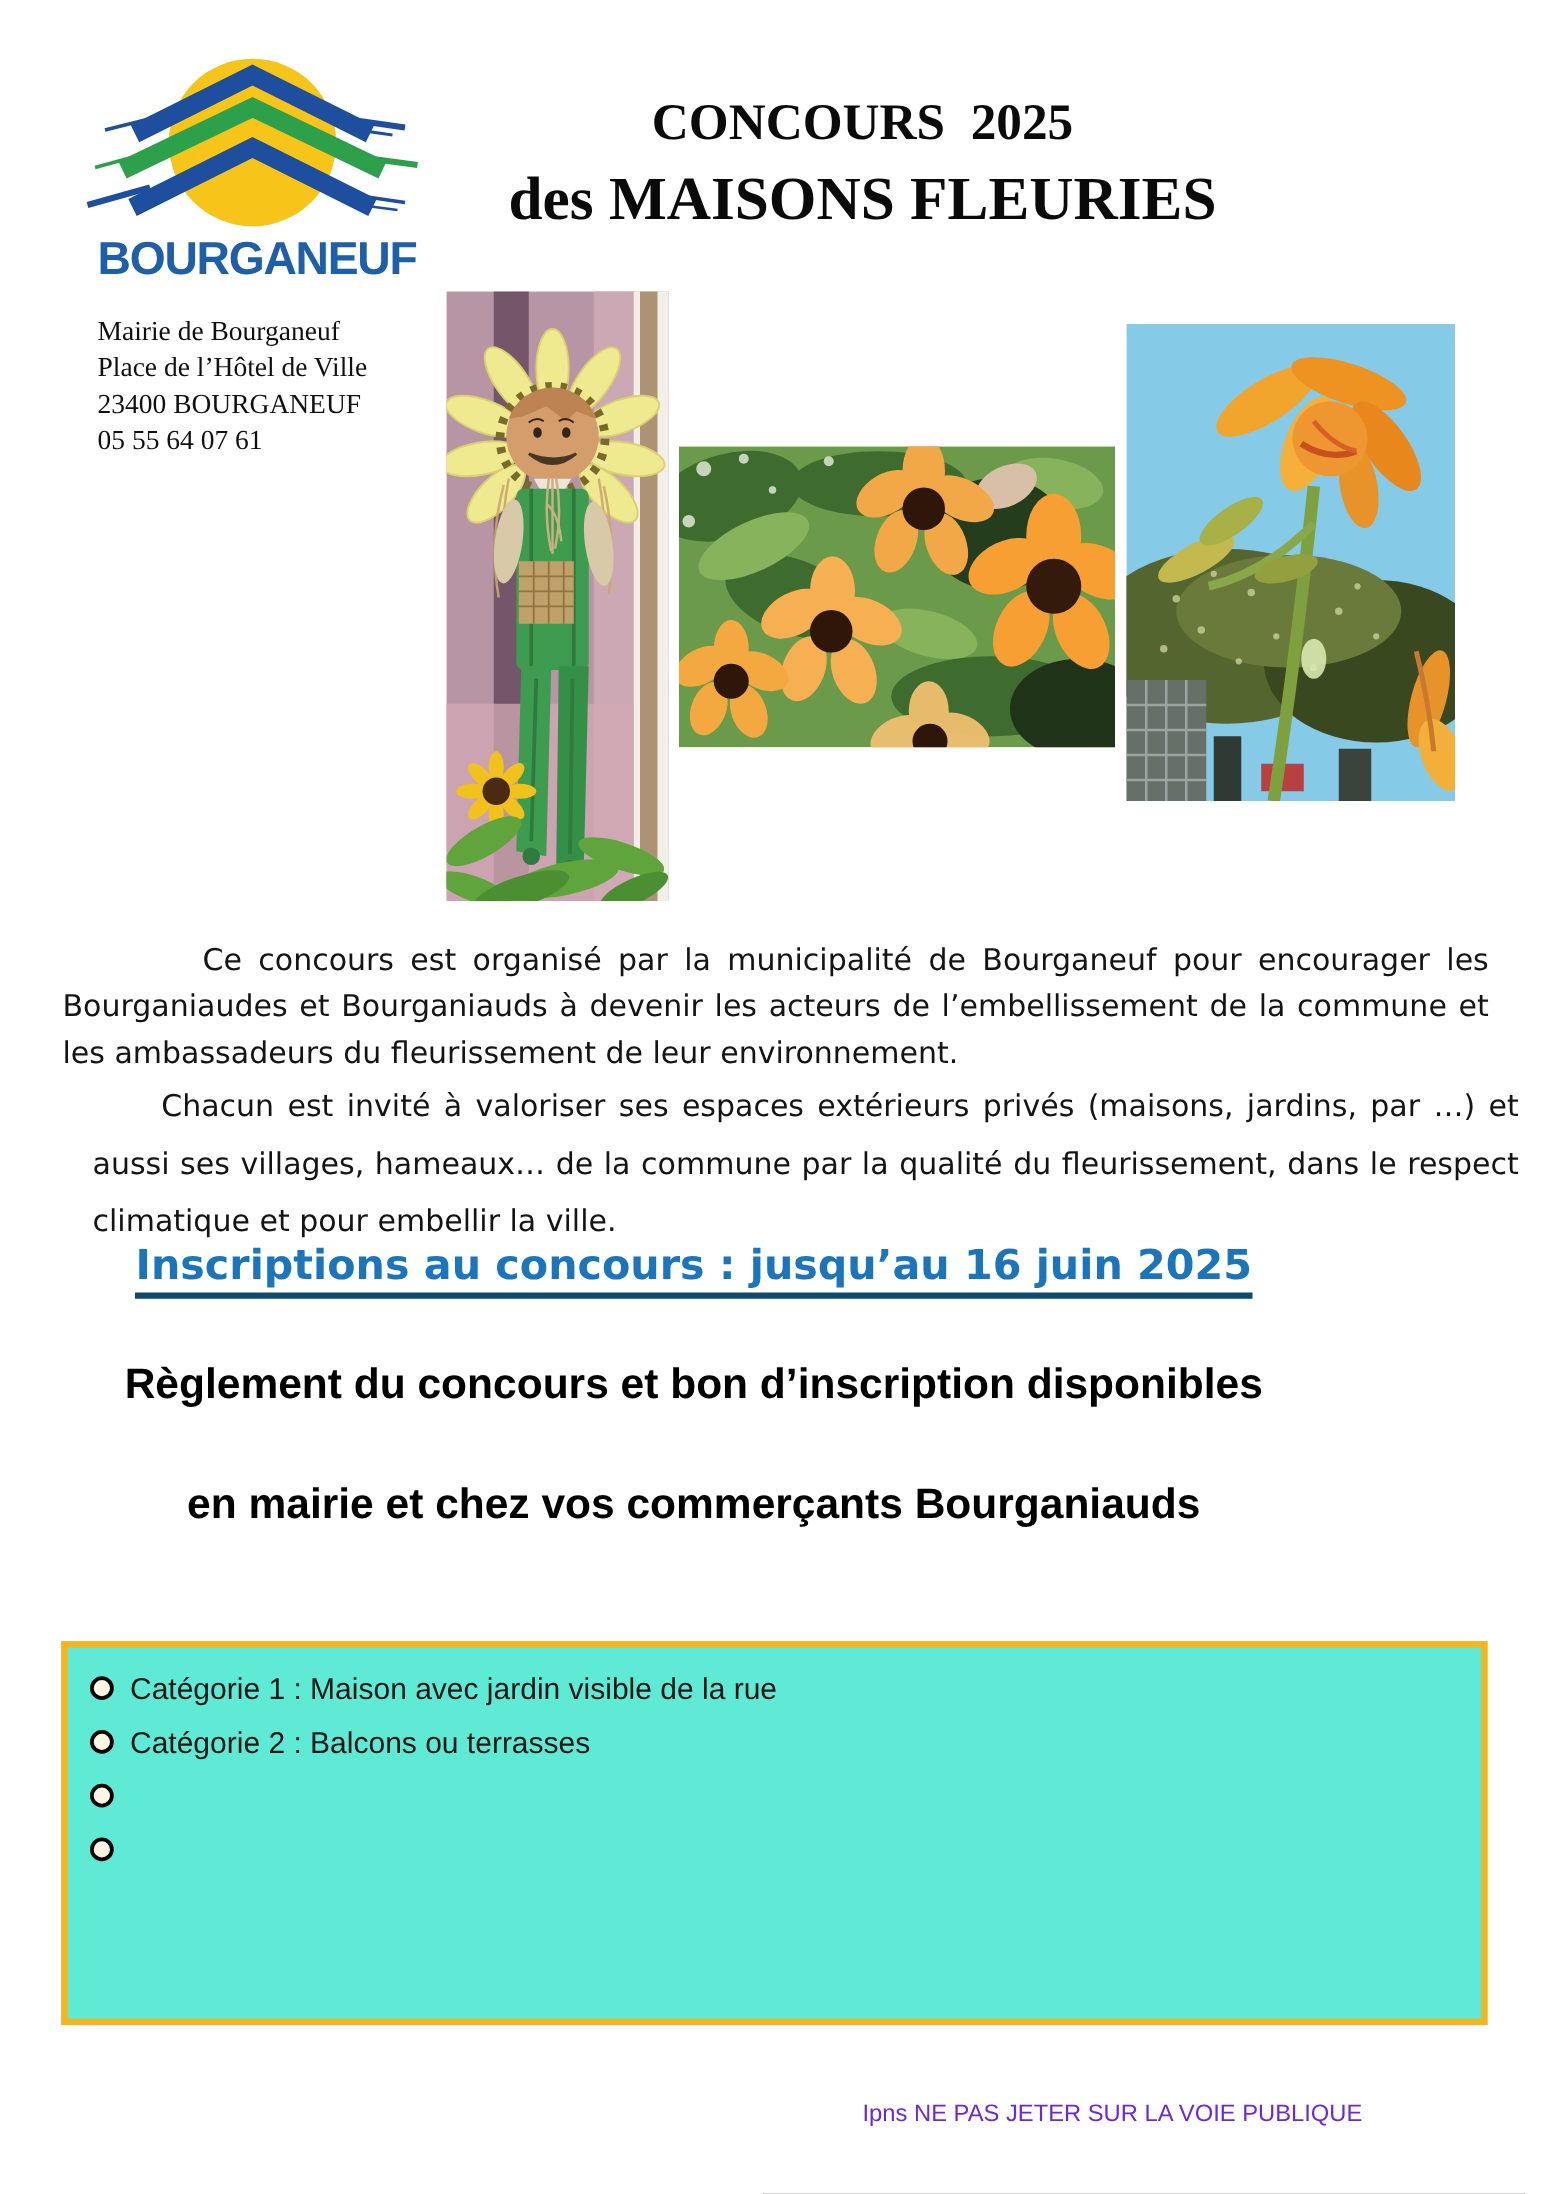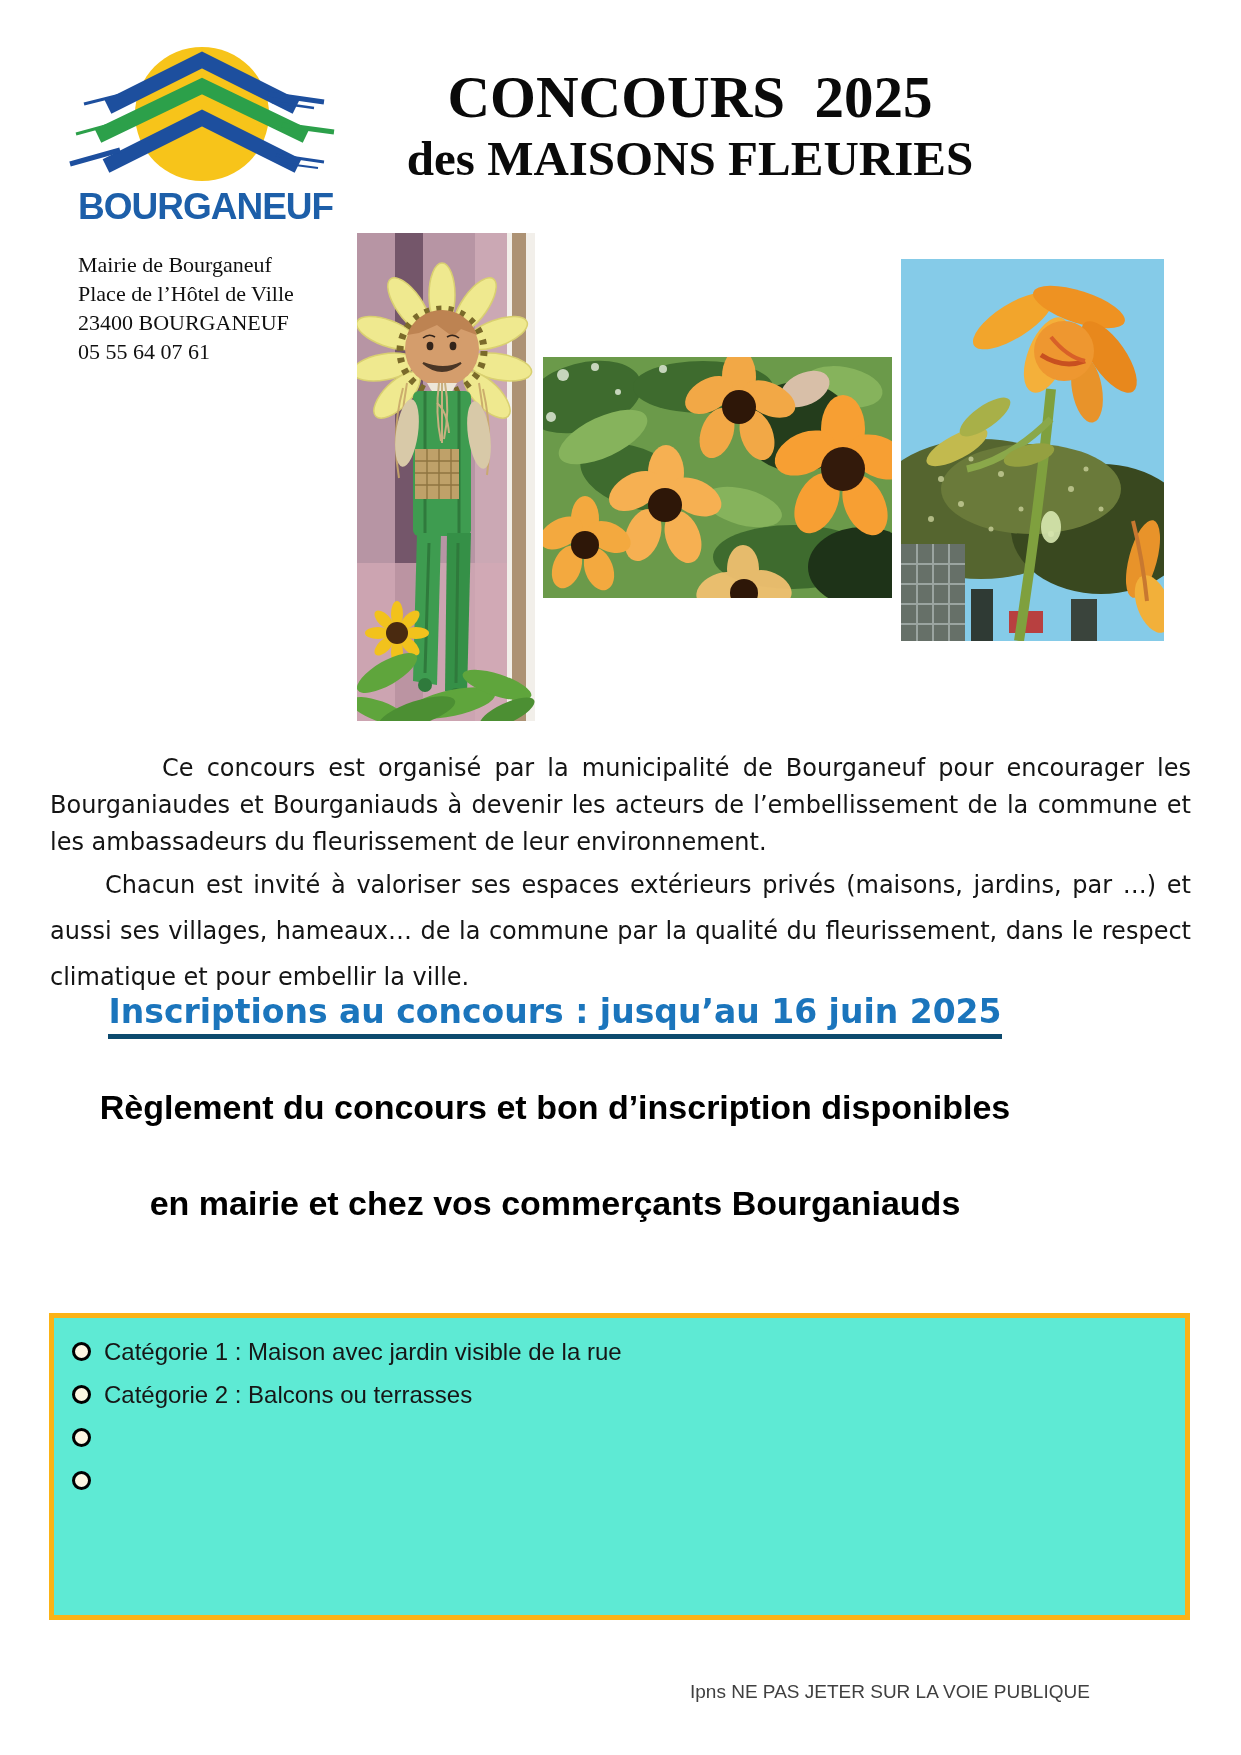--- a/index.html
+++ b/index.html
@@ -16,33 +16,33 @@
     color:#1D5FA9;letter-spacing:-1px;white-space:pre;
   }
   
   .address{
     position:absolute;left:78px;top:250px;
     font-family:"Liberation Serif",serif;font-size:22px;line-height:29px;color:#101010;
   }
   
   .title{position:absolute;left:340px;top:66px;width:700px;text-align:center;
     font-family:"Liberation Serif",serif;font-weight:bold;color:#0a0a0a;}
-  .title .t1{font-size:59px;line-height:62px;white-space:pre;}
+  .title .t1{font-size:41px;line-height:62px;white-space:pre;}
   .title .t2{font-size:49px;line-height:62px;white-space:pre;}
   
   .photo{position:absolute;overflow:hidden;}
   .photo svg{display:block;}
   .photo-left{left:357px;top:233px;width:178px;height:488px;}
   .photo-mid{left:543px;top:357px;width:349px;height:241px;}
   .photo-right{left:901px;top:259px;width:263px;height:382px;}
   
   .para{position:absolute;left:50px;width:1141px;
     font-family:"DejaVu Sans",sans-serif;color:#141414;text-align:justify;}
   .p1{top:726px;font-size:24px;line-height:37px;text-indent:112px;}
-  .p2{top:838px;font-size:24px;line-height:46px;text-indent:55px;}
+  .p2{top:838px;font-size:24px;line-height:46px;text-indent:55px;margin-left:24px;}
   
   .inscriptions{
     position:absolute;left:55px;top:992px;width:1000px;text-align:center;
     font-family:"DejaVu Sans",sans-serif;font-weight:bold;font-size:33px;color:#1B75BC;
   }
   .inscriptions span{border-bottom:5px solid #0c4a6e;padding-bottom:3px;}
   
   .reglement{
     position:absolute;left:55px;width:1000px;text-align:center;
     font-family:"Liberation Sans",sans-serif;font-weight:bold;font-size:34px;color:#000;
@@ -57,21 +57,21 @@
   .cat-item{
     font-family:"Liberation Sans",sans-serif;font-size:24px;line-height:43px;color:#161616;margin:0;
   }
   .bullet{
     display:inline-block;width:13px;height:13px;border:3px solid #000;border-radius:50%;
     background:#fdf6e2;margin-right:13px;vertical-align:-1px;
   }
   
   .footer{
     position:absolute;left:690px;top:1681px;
-    font-family:"Liberation Sans",sans-serif;font-size:19px;color:#404040;
+    font-family:"Liberation Sans",sans-serif;font-size:19px;color:#6d28d9;
   }
 </style>
 </head>
 <body>
 
 <div class="page">
 
   <div class="logo-block">
     <svg class="logo-svg" width="286" height="150" viewBox="0 0 286 150">
       <circle cx="140" cy="74" r="67" fill="#F7C41A"></circle>

